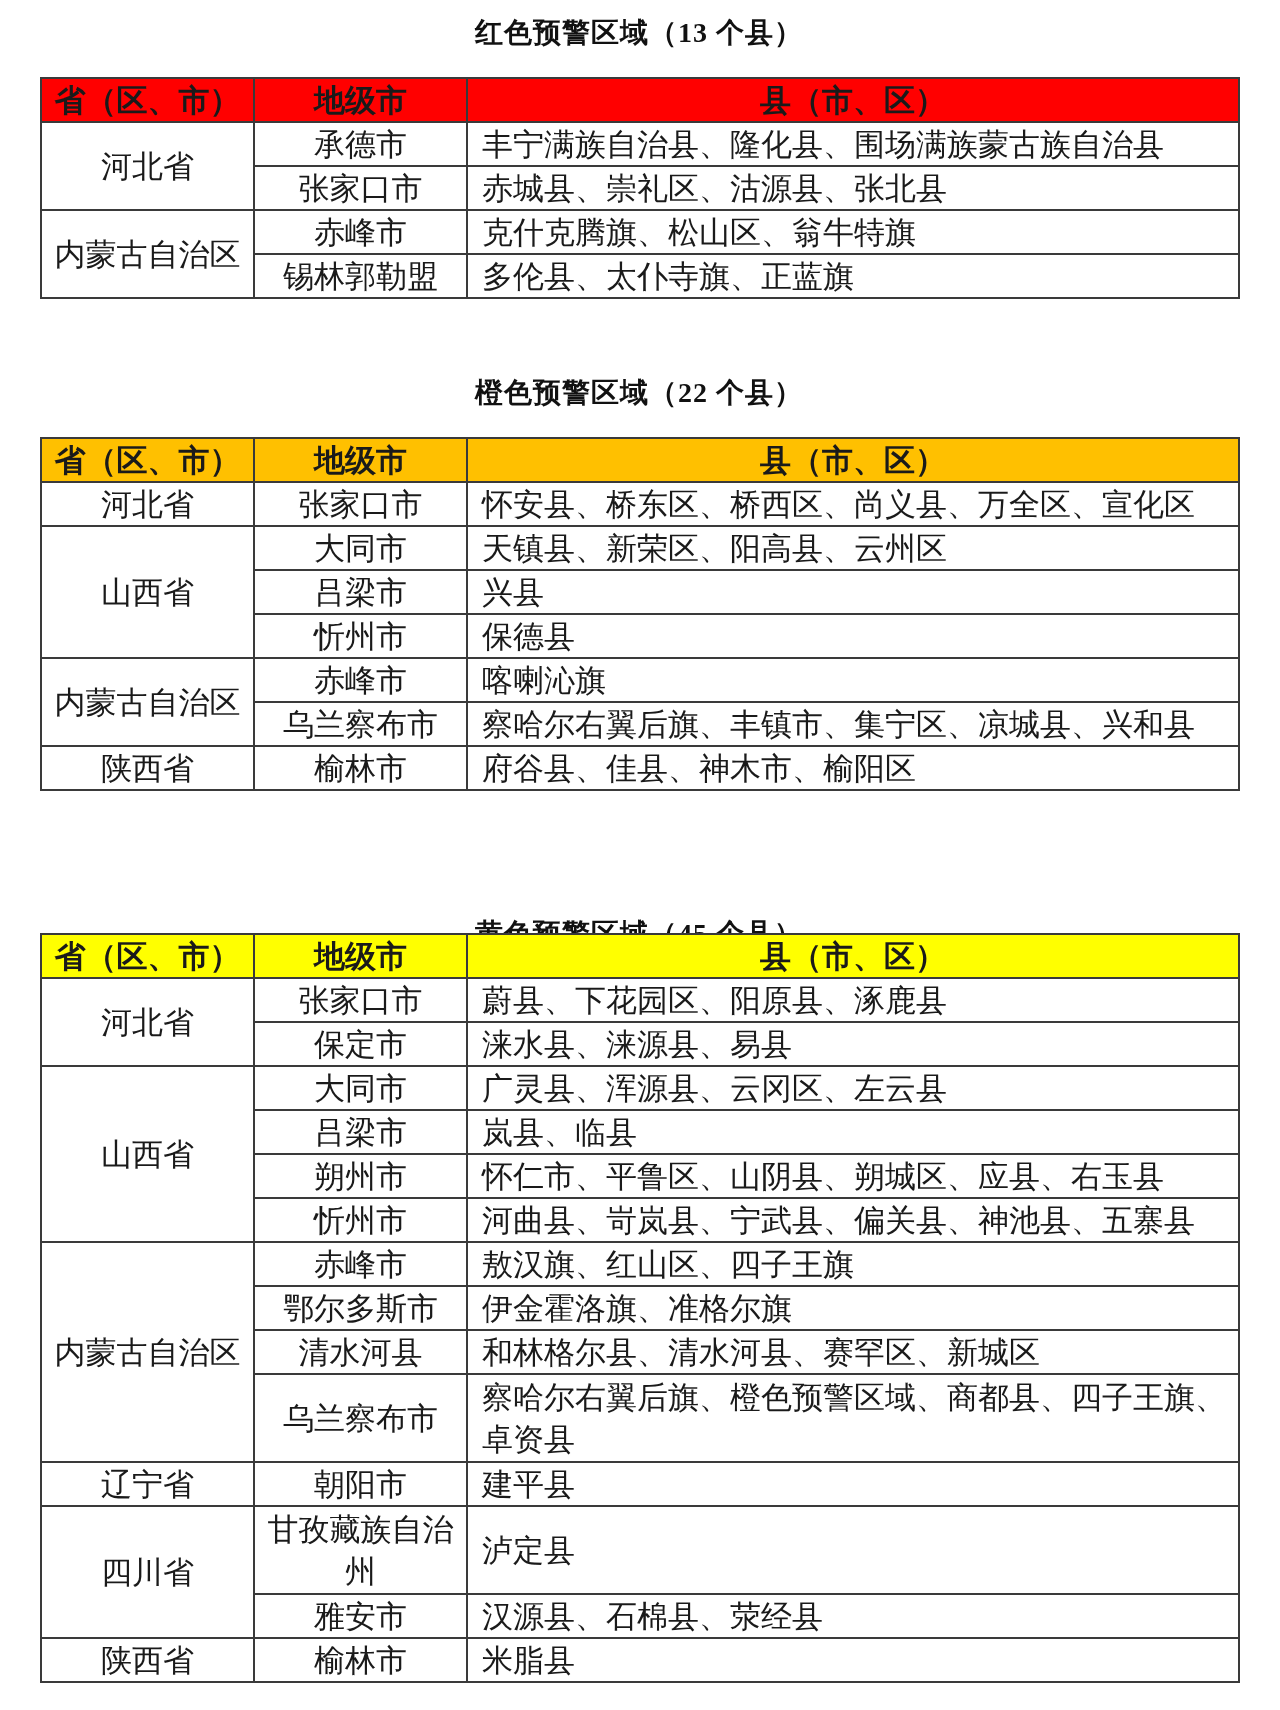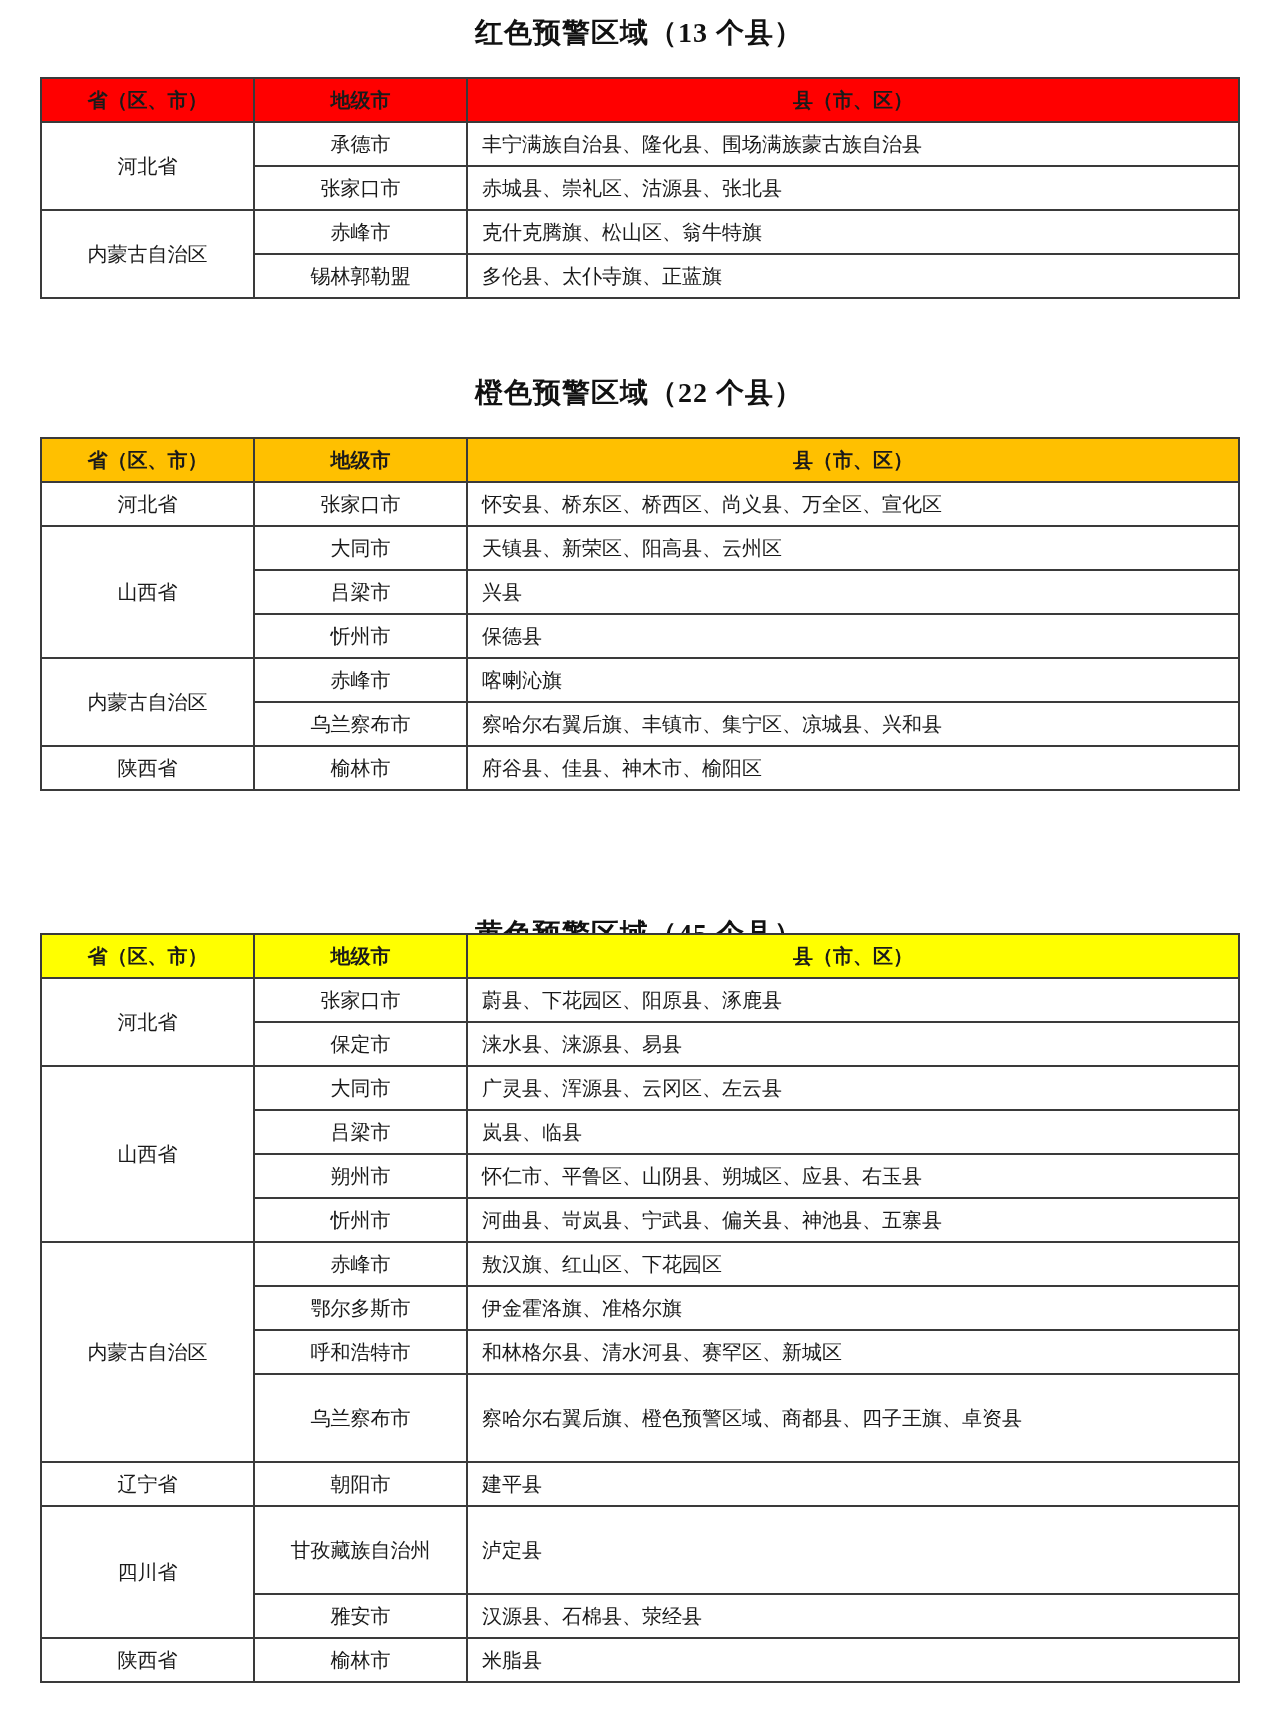--- a/index.html
+++ b/index.html
@@ -1,21 +1,21 @@
 <!DOCTYPE html>
 <html><head>
 <meta charset="utf-8">
 <style>
   html, body { margin: 0; padding: 0; background: #ffffff; }
   body { width: 1280px; height: 1710px; position: relative; overflow: hidden;
          font-family: "DejaVu Sans", "Liberation Sans", sans-serif; color: #1a1a1a; }
   .section-title { position: absolute; left: 40px; width: 1198px; text-align: center;
          font-size: 28px; font-weight: bold; line-height: 44px; color: #111; letter-spacing: 1px; font-family: Liberation Serif, serif; }
   table.warn { position: absolute; left: 40px; width: 1198px; border-collapse: collapse;
-         table-layout: fixed; font-size: 20px; }
+         table-layout: fixed; font-size: 31px; }
   table.warn col.c1 { width: 213px; }
   table.warn col.c2 { width: 213px; }
   table.warn col.c3 { width: 772px; }
   table.warn th, table.warn td { border: 2px solid #3a3a3a; height: 41px; padding: 0; line-height: 42px; }
   table.warn th { font-weight: bold; text-align: center; color: #1a1a1a; height: 42px; }
   table.warn td.prov, table.warn td.city { text-align: center; }
   table.warn td.county { text-align: left; padding-left: 14px; padding-right: 10px; }
   table.warn td.tall { height: 86px; line-height: 42px; }
   .red th { background: #ff0000; }
   .orange th { background: #ffc000; }
@@ -147,28 +147,28 @@
       <td class="city">朔州市</td>
       <td class="county">怀仁市、平鲁区、山阴县、朔城区、应县、右玉县</td>
     </tr>
     <tr>
       <td class="city">忻州市</td>
       <td class="county">河曲县、岢岚县、宁武县、偏关县、神池县、五寨县</td>
     </tr>
     <tr>
       <td class="prov" rowspan="4">内蒙古自治区</td>
       <td class="city">赤峰市</td>
-      <td class="county">敖汉旗、红山区、下花园区</td>
+      <td class="county">敖汉旗、红山区、四子王旗</td>
     </tr>
     <tr>
       <td class="city">鄂尔多斯市</td>
       <td class="county">伊金霍洛旗、准格尔旗</td>
     </tr>
     <tr>
-      <td class="city">呼和浩特市</td>
+      <td class="city">清水河县</td>
       <td class="county">和林格尔县、清水河县、赛罕区、新城区</td>
     </tr>
     <tr>
       <td class="city tall">乌兰察布市</td>
       <td class="county tall">察哈尔右翼后旗、橙色预警区域、商都县、四子王旗、卓资县</td>
     </tr>
     <tr>
       <td class="prov">辽宁省</td>
       <td class="city">朝阳市</td>
       <td class="county">建平县</td>

